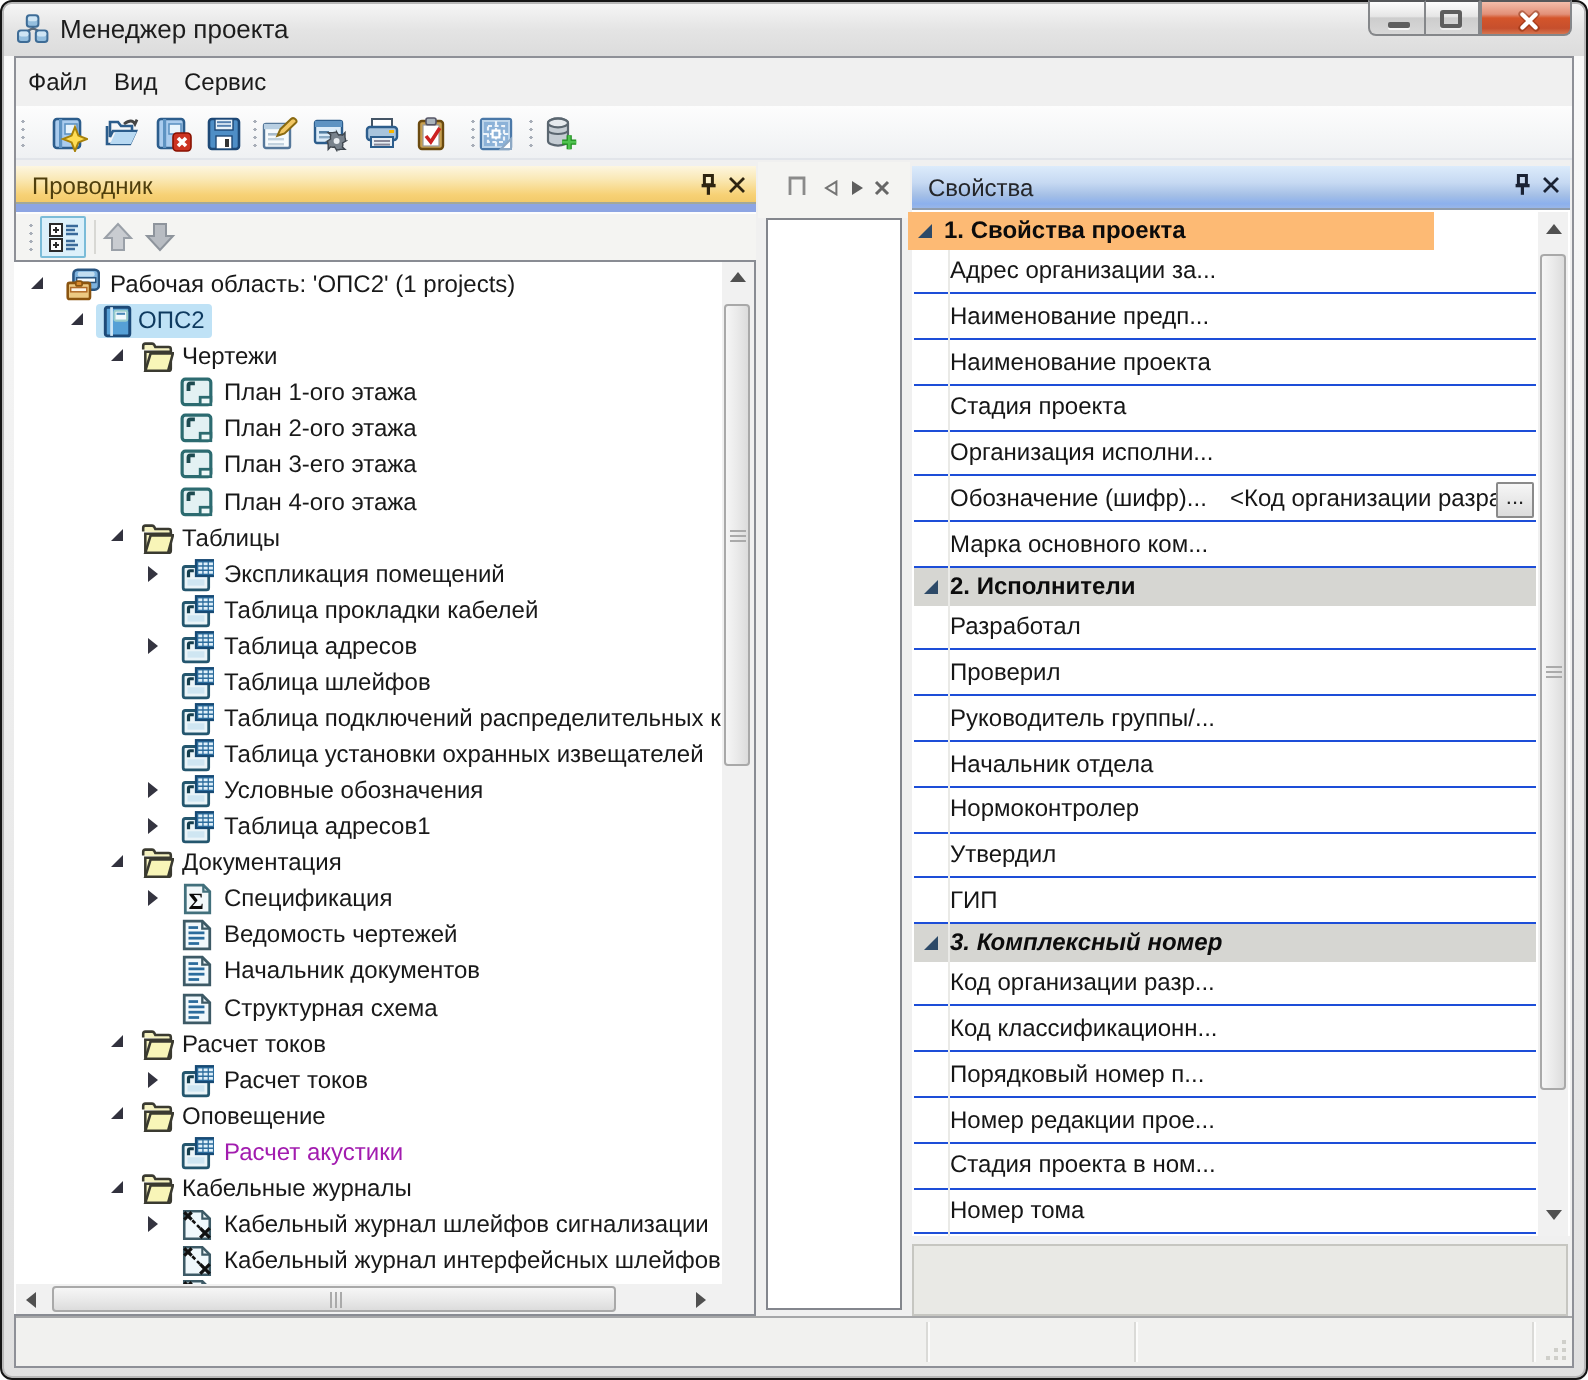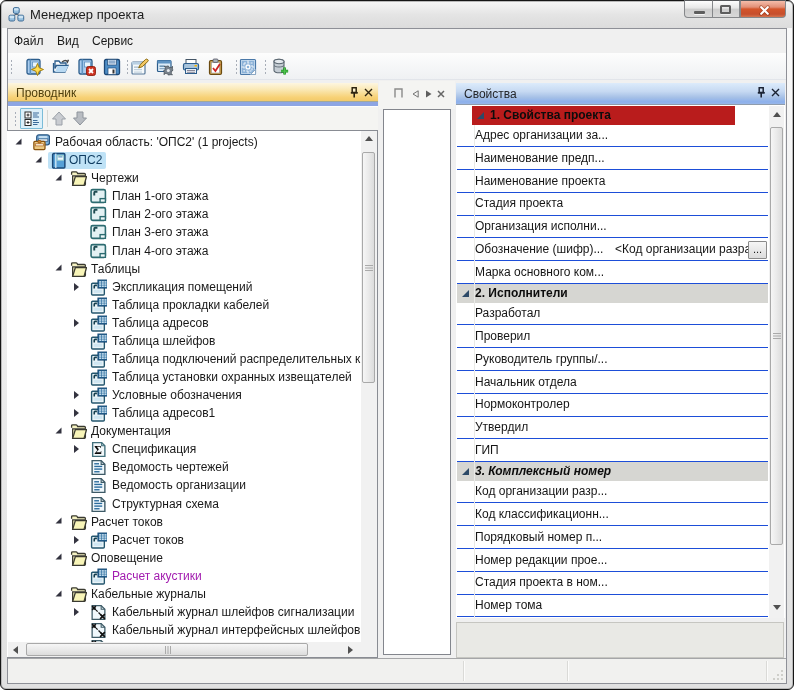--- a/index.html
+++ b/index.html
@@ -425,21 +425,21 @@
     <svg class="tico" style="left:82px;top:346.43px;" width="16" height="16" viewBox="0 0 16 16">
       <path d="M2 1.5 h8.5 l3.5 3.5 v9.5 h-12 z" fill="#f0f8fc" stroke="#3d5a66" stroke-width="1.3"></path>
       <path d="M10.5 1.5 v3.5 h3.5" fill="none" stroke="#3d5a66" stroke-width="1.1"></path>
       <g stroke="#2a6b9c" stroke-width="1.3">
         <path d="M4 4.5 h4.5"></path>
         <path d="M4 7 h7.5"></path>
         <path d="M4 9.5 h7.5"></path>
         <path d="M4 12 h5"></path>
       </g>
     </svg>
-    <div class="trow" style="left:104px;top:345.43px;color:#191919;">Ведомость организации</div>
+    <div class="trow" style="left:104px;top:345.43px;color:#191919;">Начальник документов</div>
     <svg class="tico" style="left:82px;top:364.50px;" width="16" height="16" viewBox="0 0 16 16">
       <path d="M2 1.5 h8.5 l3.5 3.5 v9.5 h-12 z" fill="#f0f8fc" stroke="#3d5a66" stroke-width="1.3"></path>
       <path d="M10.5 1.5 v3.5 h3.5" fill="none" stroke="#3d5a66" stroke-width="1.1"></path>
       <g stroke="#2a6b9c" stroke-width="1.3">
         <path d="M4 4.5 h4.5"></path>
         <path d="M4 7 h7.5"></path>
         <path d="M4 9.5 h7.5"></path>
         <path d="M4 12 h5"></path>
       </g>
     </svg>
@@ -562,21 +562,21 @@
   </div>
 <svg class="abs" style="left:757px;top:87px" width="10" height="11" viewBox="0 0 10 11">
     <path d="M2.2 0.8 h4 v4.6 h-4 z" fill="#c8d8ee" stroke="#1a2233" stroke-width="1.5"></path>
     <path d="M0.8 5.8 h7" stroke="#1a2233" stroke-width="1.7"></path>
     <path d="M4.2 6 v4.4" stroke="#1a2233" stroke-width="1.6"></path>
   </svg>
 <svg class="abs" style="left:771px;top:88px" width="9" height="9" viewBox="0 0 9 9">
     <path d="M1 1 l7 7 M8 1 l-7 7" stroke="#1a2233" stroke-width="1.4"></path>
   </svg>
 <div id="grid"></div>
-<div class="abs" style="left:472px;top:106.0px;width:263px;height:18.5px;background:#b91c1c;">
+<div class="abs" style="left:454px;top:106.0px;width:263px;height:18.5px;background:#fdba74;">
     <svg class="abs" style="left:4px;top:5px" width="9" height="9" viewBox="0 0 9 9">
       <path d="M8 1 V8 H1 Z" fill="#2d4a68"></path>
     </svg>
     <span class="abs" style="left:18px;top:2.2px;font-size:12px;font-weight:bold;color:#0c0c0c;white-space:nowrap;">1. Свойства проекта</span>
   </div>
 <div class="grow" style="left:457px;top:124.5px;width:311px;height:22.8px;">
     <div class="gdiv" style="left:152px;"></div>
     <span class="gname">Адрес организации за...</span>
   </div>
 <div class="grow" style="left:457px;top:147.3px;width:311px;height:22.8px;">

